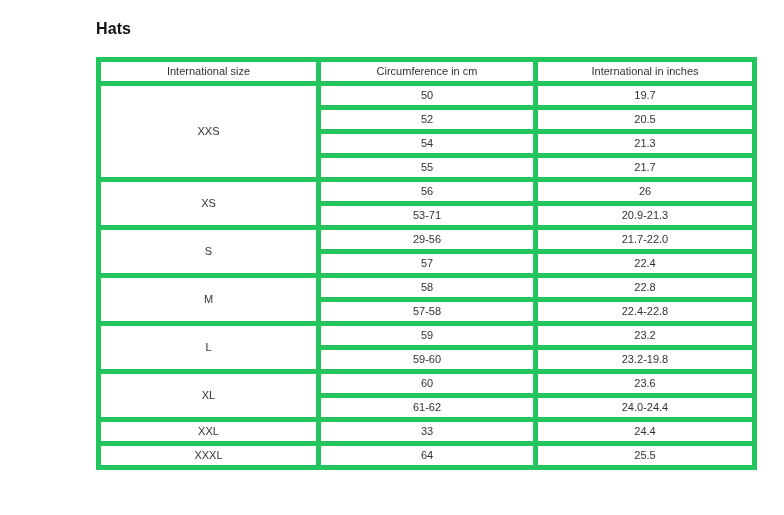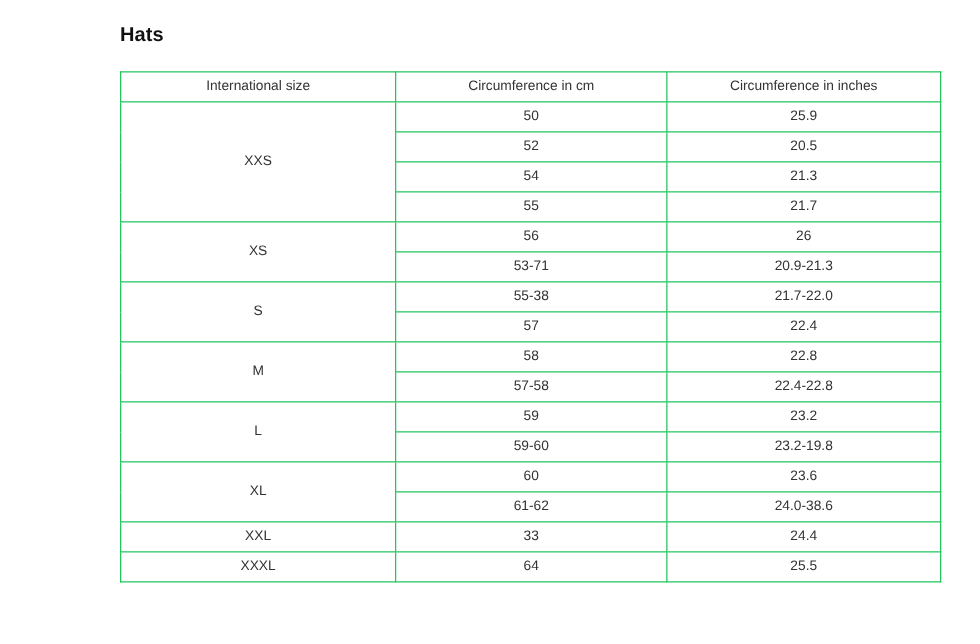--- a/index.html
+++ b/index.html
@@ -31,21 +31,21 @@
   table.size-table {
     position: absolute;
     left: 64px;
     top: 57px;
     width: 656px;
     border-collapse: collapse;
     table-layout: fixed;
   }
   .size-table th,
   .size-table td {
-    border: 1px solid #22c55e;
+    border: 5px solid #22c55e;
     height: 24px;
     padding: 0 4px;
     font-size: 11px;
     font-weight: 400;
     color: #333333;
     text-align: center;
     vertical-align: middle;
     line-height: 1.1;
     background: #ffffff;
   }
@@ -66,28 +66,28 @@
   <table class="size-table">
     <colgroup>
       <col class="c1">
         <col class="c2">
         <col class="c3">
     </colgroup>
     <thead>
       <tr>
         <th>International size</th>
         <th>Circumference in cm</th>
-        <th>Circumference in inches</th>
+        <th>International in inches</th>
       </tr>
     </thead>
     <tbody id="size-table-body">
         <tr>
           <td rowspan="4">XXS</td>
           <td>50</td>
-          <td>25.9</td>
+          <td>19.7</td>
         </tr>
         <tr>
           <td>52</td>
           <td>20.5</td>
         </tr>
         <tr>
           <td>54</td>
           <td>21.3</td>
         </tr>
         <tr>
@@ -98,21 +98,21 @@
           <td rowspan="2">XS</td>
           <td>56</td>
           <td>26</td>
         </tr>
         <tr>
           <td>53-71</td>
           <td>20.9-21.3</td>
         </tr>
         <tr>
           <td rowspan="2">S</td>
-          <td>55-38</td>
+          <td>29-56</td>
           <td>21.7-22.0</td>
         </tr>
         <tr>
           <td>57</td>
           <td>22.4</td>
         </tr>
         <tr>
           <td rowspan="2">M</td>
           <td>58</td>
           <td>22.8</td>
@@ -130,21 +130,21 @@
           <td>59-60</td>
           <td>23.2-19.8</td>
         </tr>
         <tr>
           <td rowspan="2">XL</td>
           <td>60</td>
           <td>23.6</td>
         </tr>
         <tr>
           <td>61-62</td>
-          <td>24.0-38.6</td>
+          <td>24.0-24.4</td>
         </tr>
         <tr>
           <td rowspan="1">XXL</td>
           <td>33</td>
           <td>24.4</td>
         </tr>
         <tr>
           <td rowspan="1">XXXL</td>
           <td>64</td>
           <td>25.5</td>

